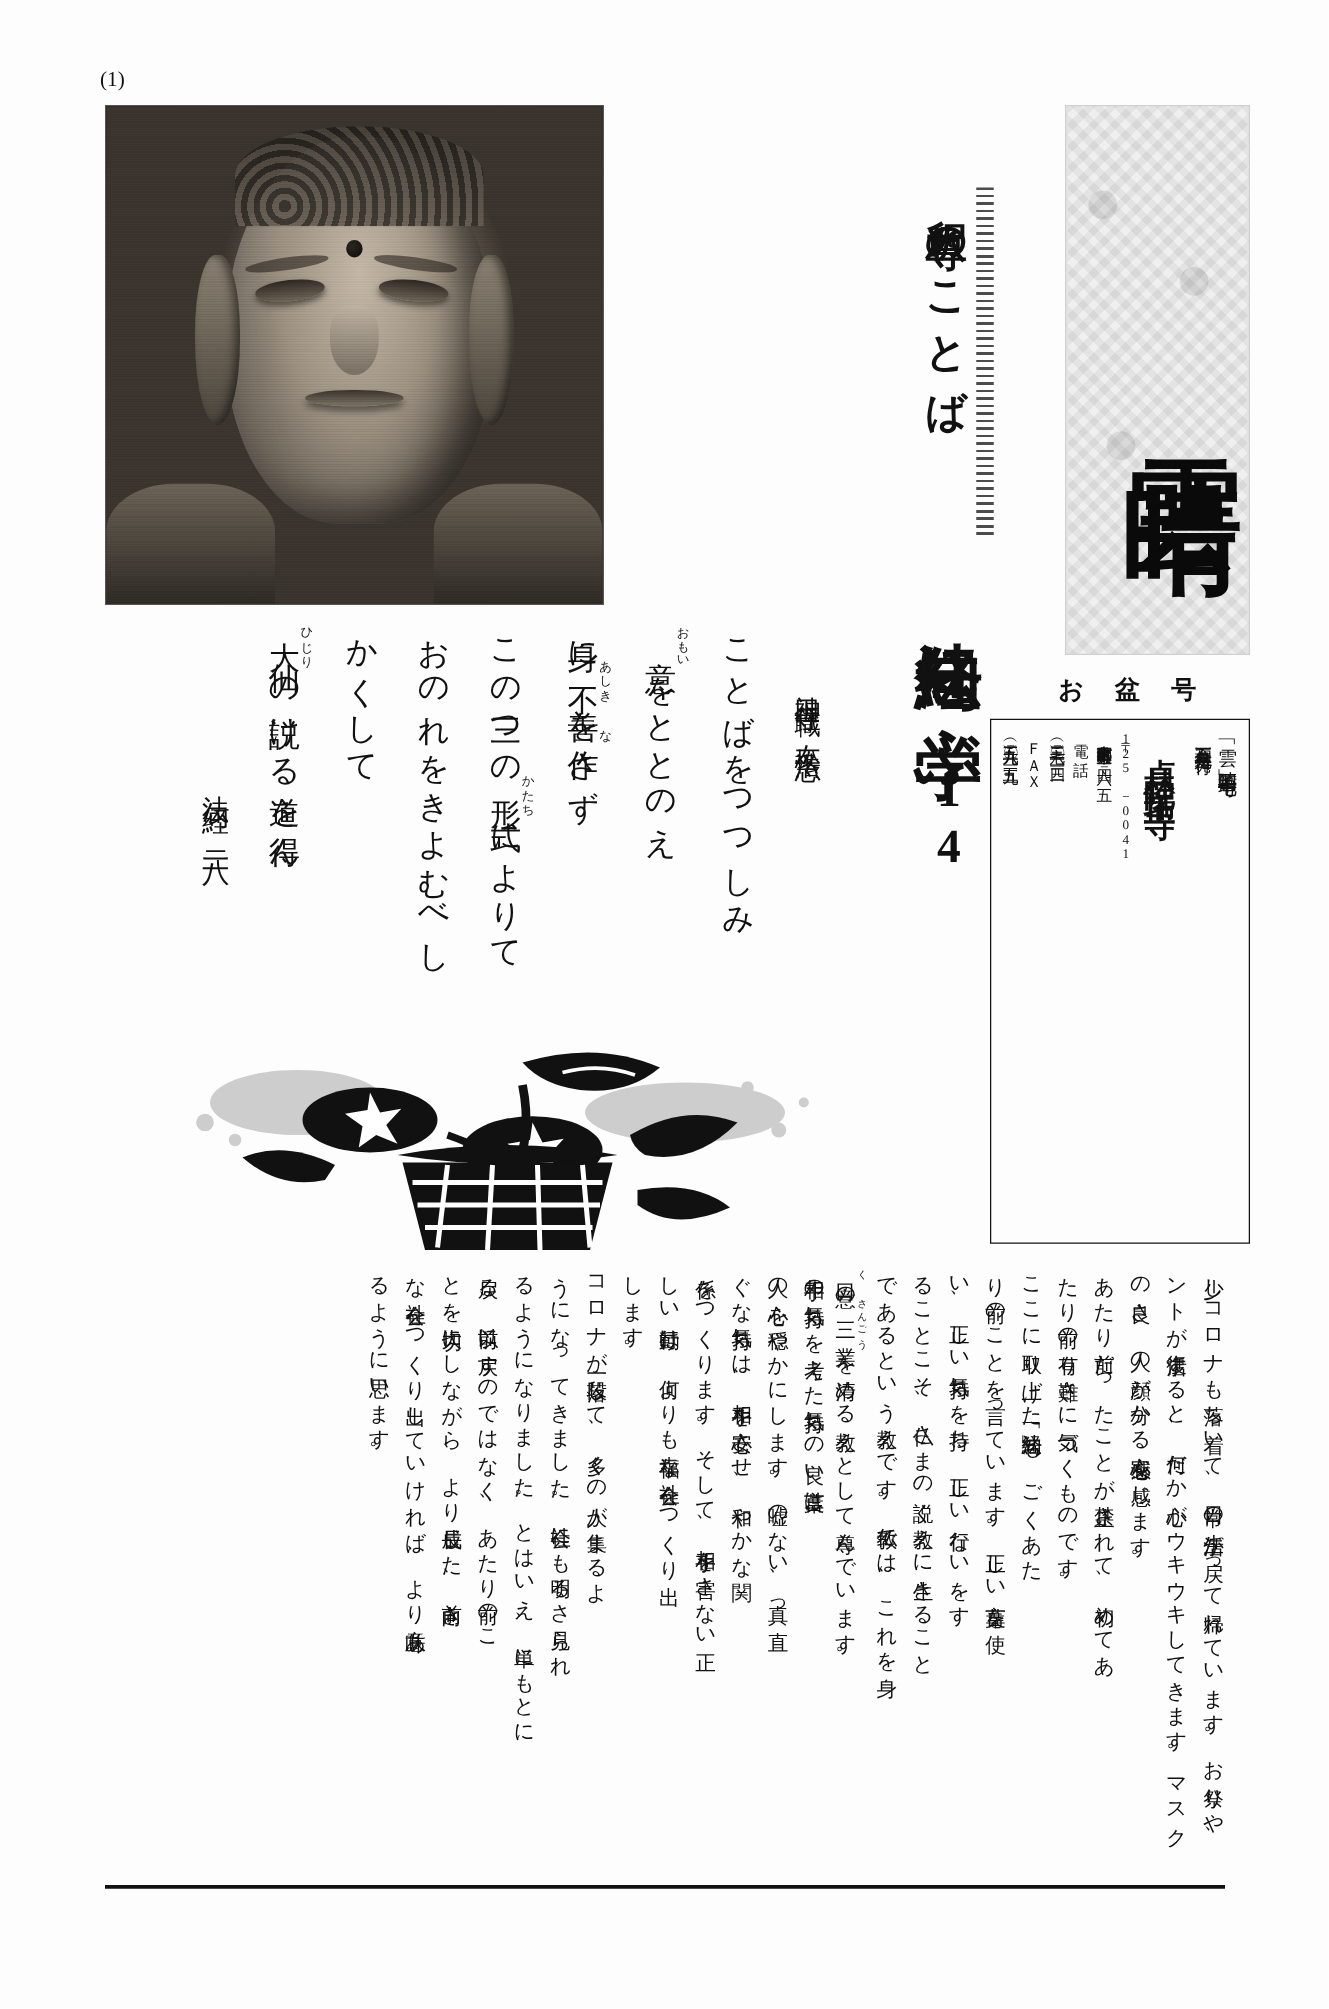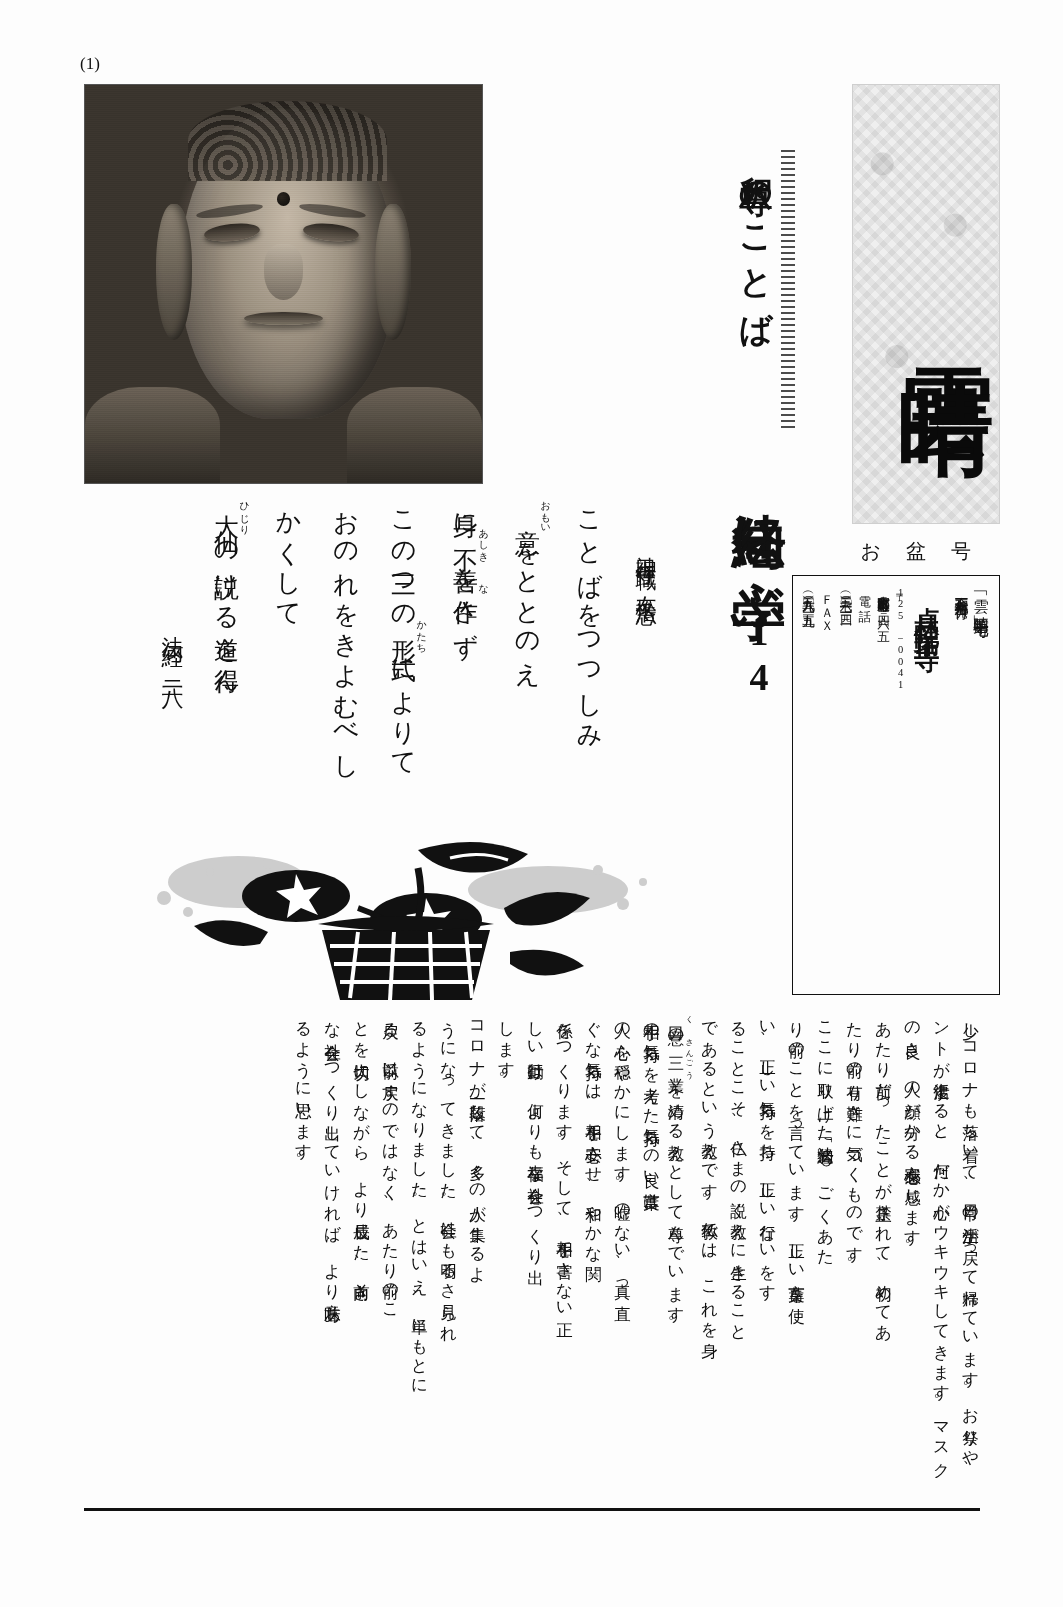--- a/index.html
+++ b/index.html
@@ -61,25 +61,25 @@
     letter-spacing: 14px;
     color: #0a0a0a;
     display: flex;
     justify-content: center;
     align-items: flex-start;
   }
 
   
   .obon {
     position: absolute;
-    right: 82px;
+    right: 96px;
     top: 538px;
     font-size: 20px;
     letter-spacing: 10px;
-    font-weight: normal;
+    font-weight: bold;
     white-space: nowrap;
   }
 
   
   .colophon {
     position: absolute;
     right: 63px;
     top: 575px;
     width: 208px;
     height: 420px;

